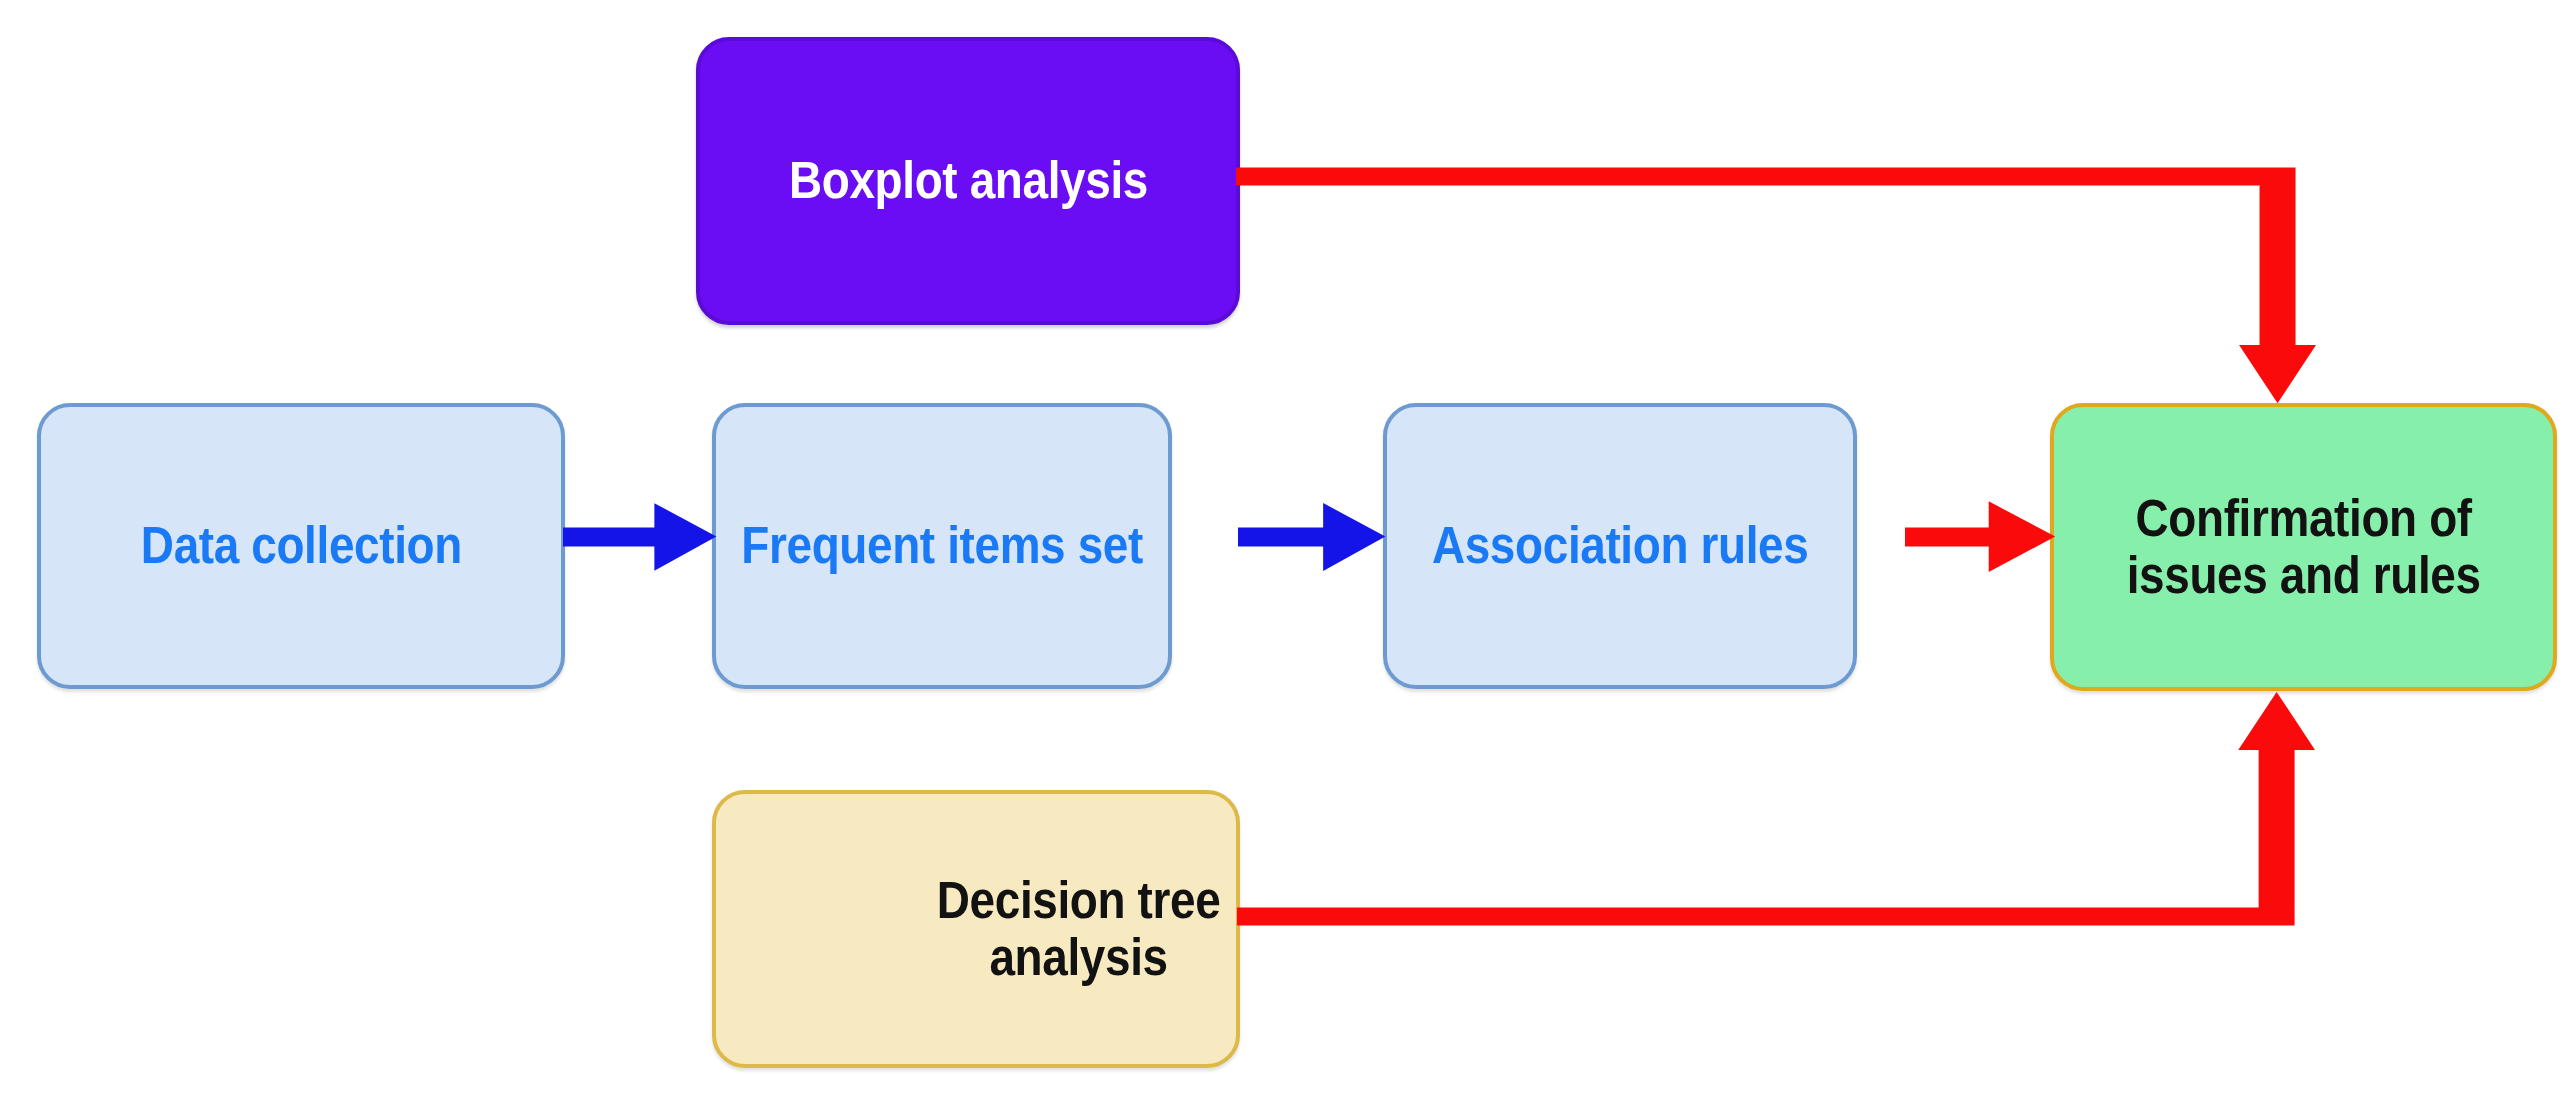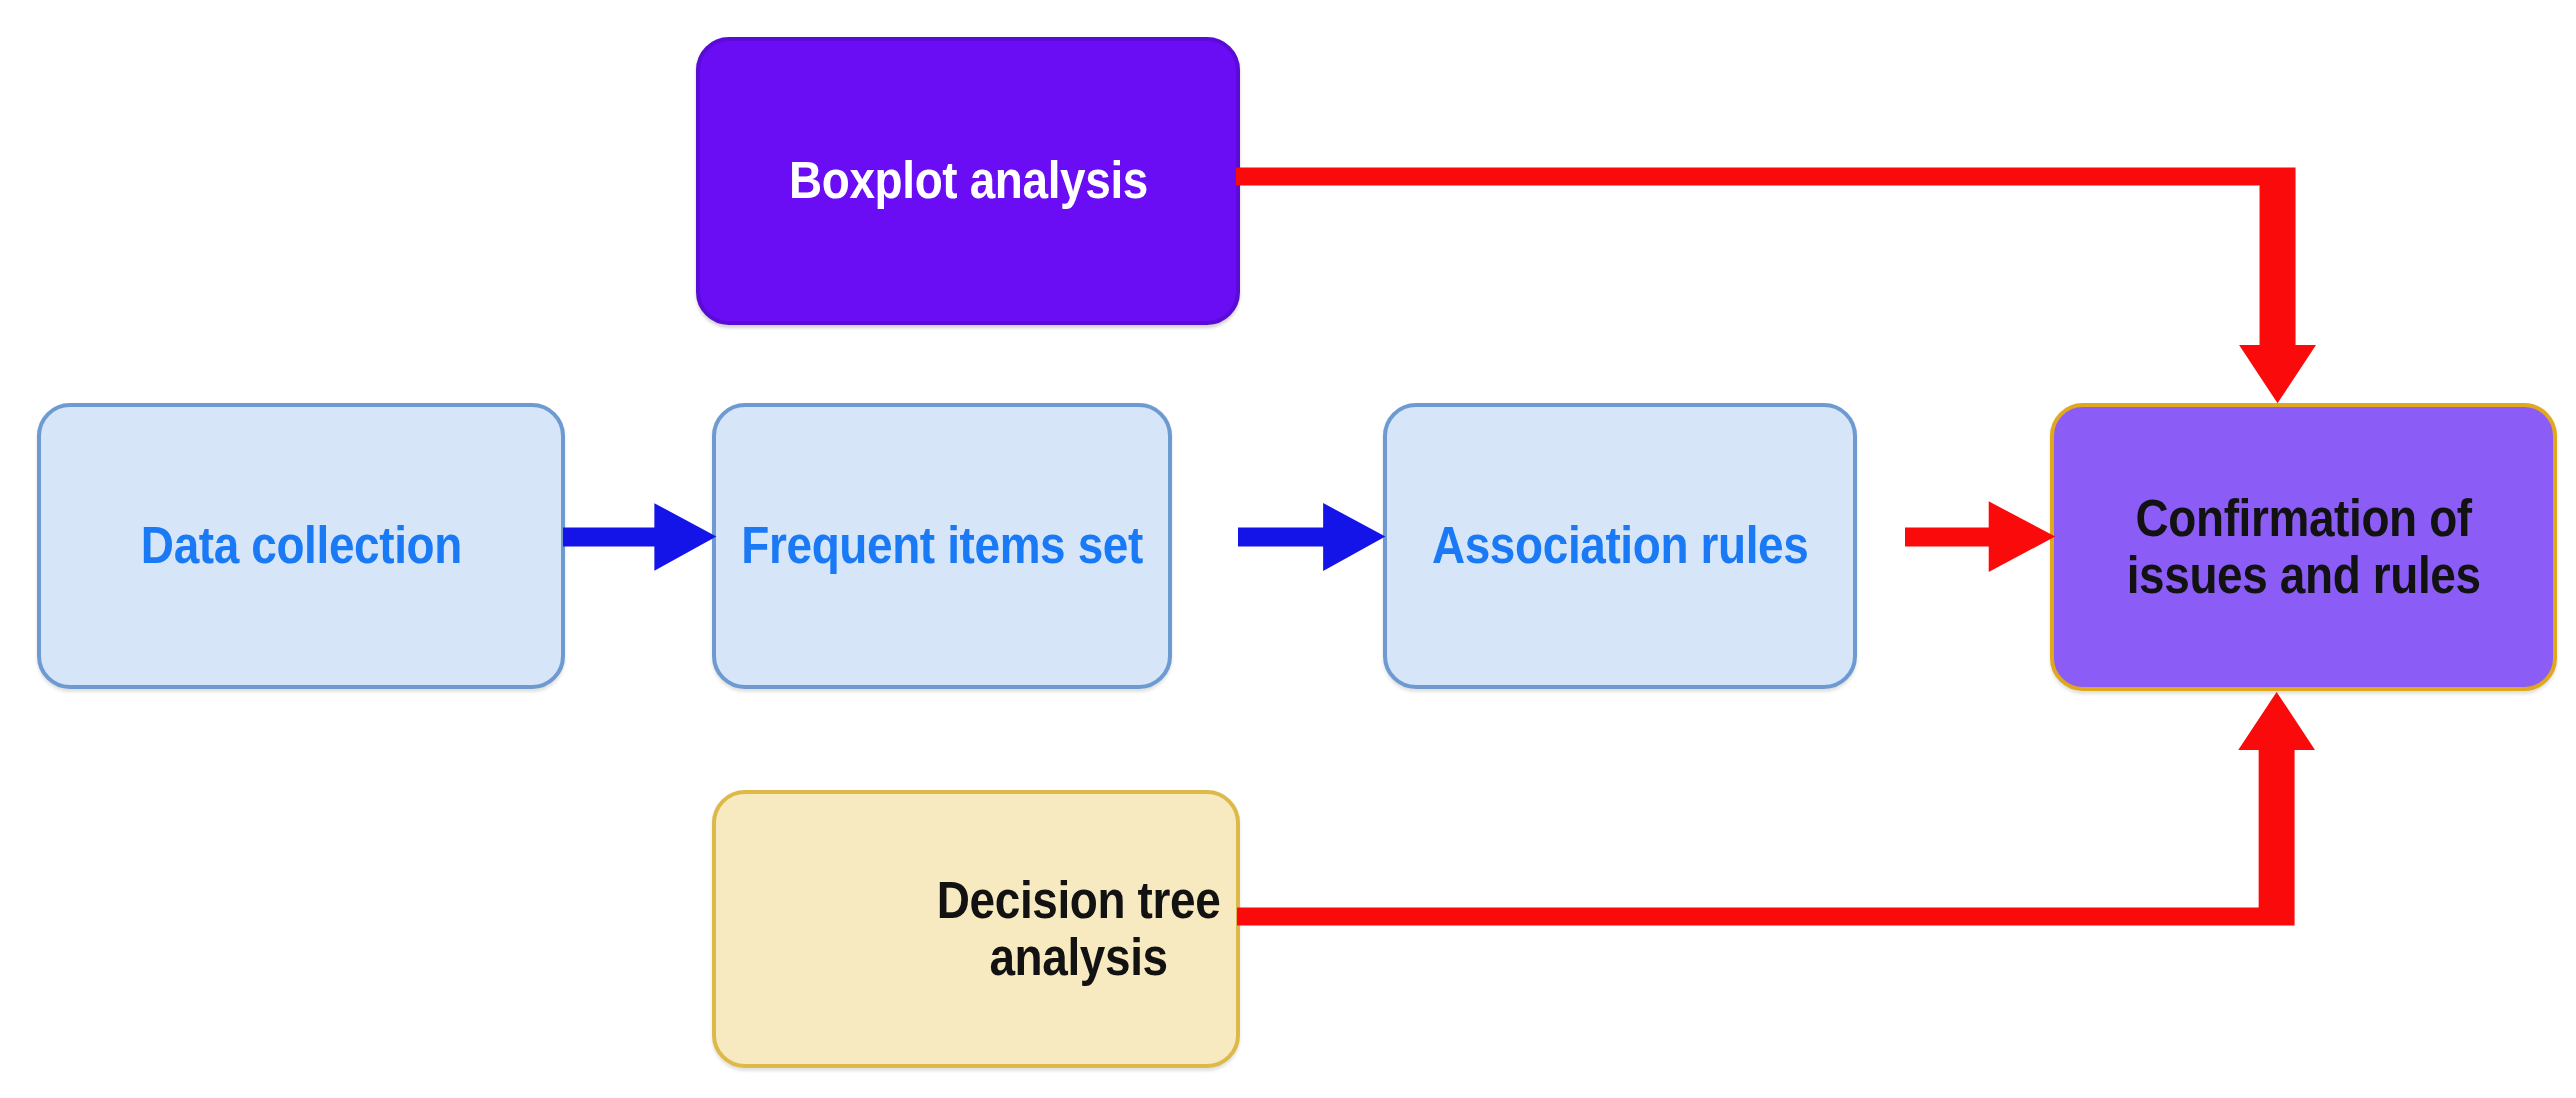--- a/index.html
+++ b/index.html
@@ -54,21 +54,21 @@
   }
   
   .node-yellow {
     background: #F8EAC0;
     border: 4.9px solid #DDB94A;
     color: #121212;
     box-shadow: 0 2.5px 3.3px rgba(0,0,0,0.12);
   }
   
   .node-peach {
-    background: #8b5cf6;
+    background: #86efac;
     border: 4.9px solid #E0A91C;
     color: #121212;
     box-shadow: 0 2.5px 3.3px rgba(0,0,0,0.12);
   }
 
   
   .conn {
     position: absolute;
     pointer-events: none;
   }

